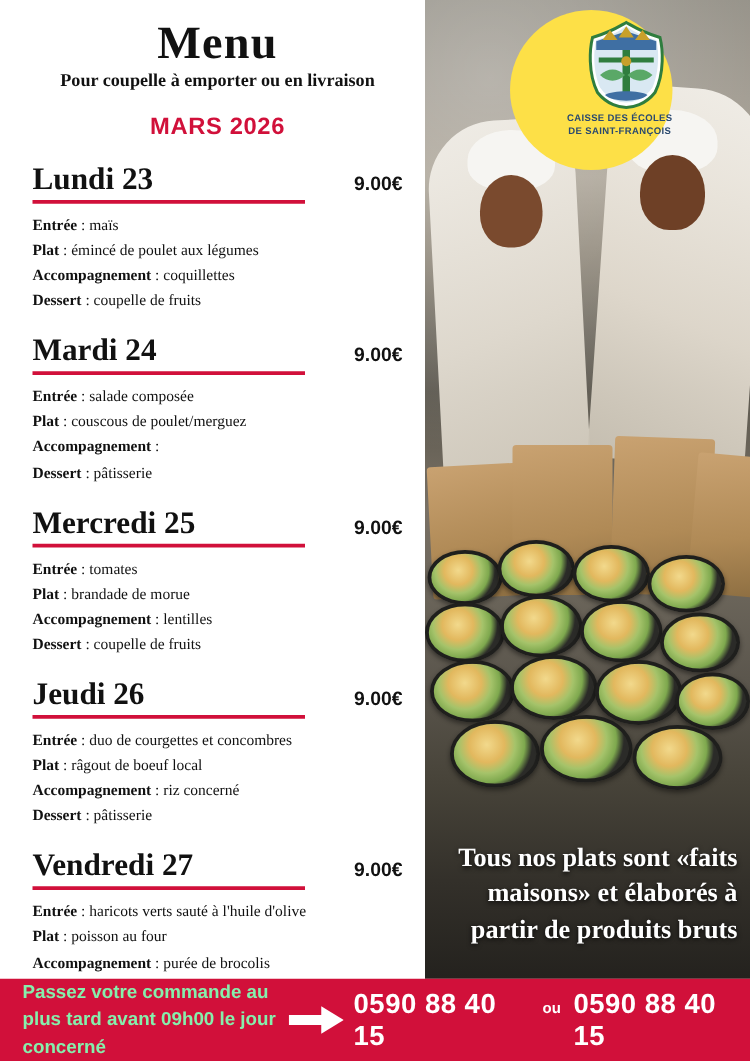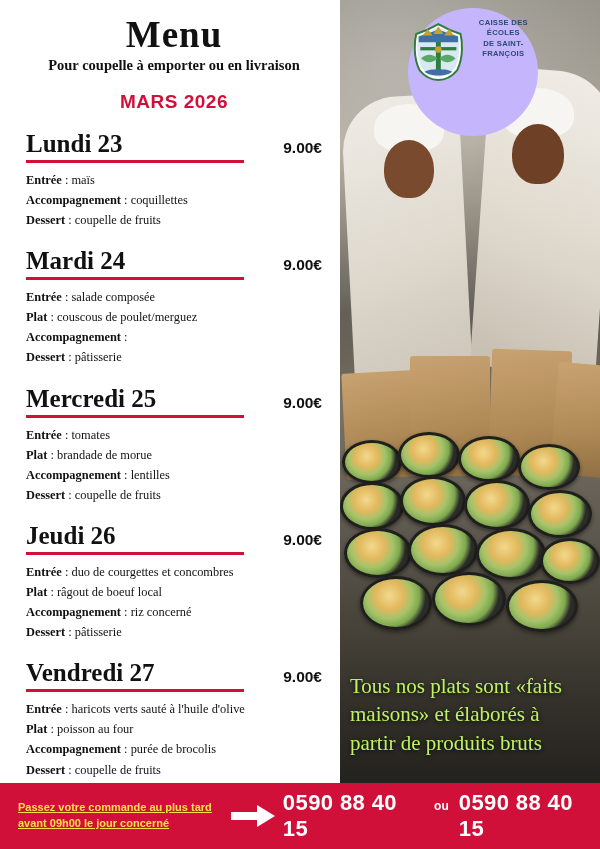--- a/index.html
+++ b/index.html
@@ -177,39 +177,40 @@
     position: absolute;
     border-radius: 50%;
     background:
       radial-gradient(circle at 40% 35%, #f2d98c 0%, #e2b85e 28%, #a5c36a 45%, #7ea84e 60%, #2b2b28 72%);
     box-shadow: 0 2px 4px rgba(0,0,0,0.45);
     border: 3px solid #1f1f1d;
   }
   .photo-caption {
     position: absolute;
     left: 0; right: 0; bottom: 26px;
-    text-align: left;
+    text-align: right;
     font-family: "Liberation Serif", serif;
     font-size: 21px;
-    font-weight: 400;
+    font-weight: 700;
     line-height: 1.35;
-    color: #bef264;
+    color: #ffffff;
     text-shadow: 0 1px 4px rgba(0,0,0,0.85);
     padding: 0 10px;
   }
 
   
   .logo {
     position: absolute;
     left: 408px; top: 8px;
     width: 130px; height: 128px;
-    background: #c4b5fd;
+    background: #fde047;
     border-radius: 50%;
     display: flex;
-    align-items: flex-start;
+    flex-direction: column;
+    align-items: flex-end;
     justify-content: flex-start;
     padding-top: 8px;
   }
   .crest { width: 74px; height: 72px; }
   .logo-text {
     font-family: "Liberation Sans", sans-serif;
     font-size: 7.6px;
     font-weight: 700;
     color: #2b4a6f;
     text-align: center;
@@ -222,26 +223,25 @@
   .footer {
     position: absolute;
     left: 0; bottom: 0;
     width: 600px; height: 66px;
     background: #d1103a;
     display: flex;
     align-items: center;
     padding-left: 18px;
   }
   .footer-text {
-    color: #fde047;
-    font-size: 11px;
+    color: #86efac;
+    font-size: 15px;
     font-weight: 700;
     line-height: 1.45;
     width: 215px;
-    text-decoration: underline;
   }
   .arrow {
     width: 44px; height: 26px;
     margin: 0 8px 0 4px;
     flex: none;
     display: flex; align-items: center;
   }
   .phones {
     display: flex;
     align-items: baseline;
@@ -323,20 +323,21 @@
     <div class="menu-month">MARS 2026</div>
 
     <div class="day-block">
       <div class="day-head">
         <span class="day-name">Lundi 23</span>
         <span class="day-price">9.00€</span>
       </div>
       <div class="day-rule"></div>
       <div class="lines">
         <div class="line"><span class="lbl">Entrée</span> <span>: maïs</span></div>
+        <div class="line"><span class="lbl">Plat</span> <span>: émincé de poulet aux légumes</span></div>
         <div class="line"><span class="lbl">Accompagnement</span> <span>: coquillettes</span></div>
         <div class="line"><span class="lbl">Dessert</span> <span>: coupelle de fruits</span></div>
       </div>
     </div>
 
     <div class="day-block">
       <div class="day-head">
         <span class="day-name">Mardi 24</span>
         <span class="day-price">9.00€</span>
       </div>

